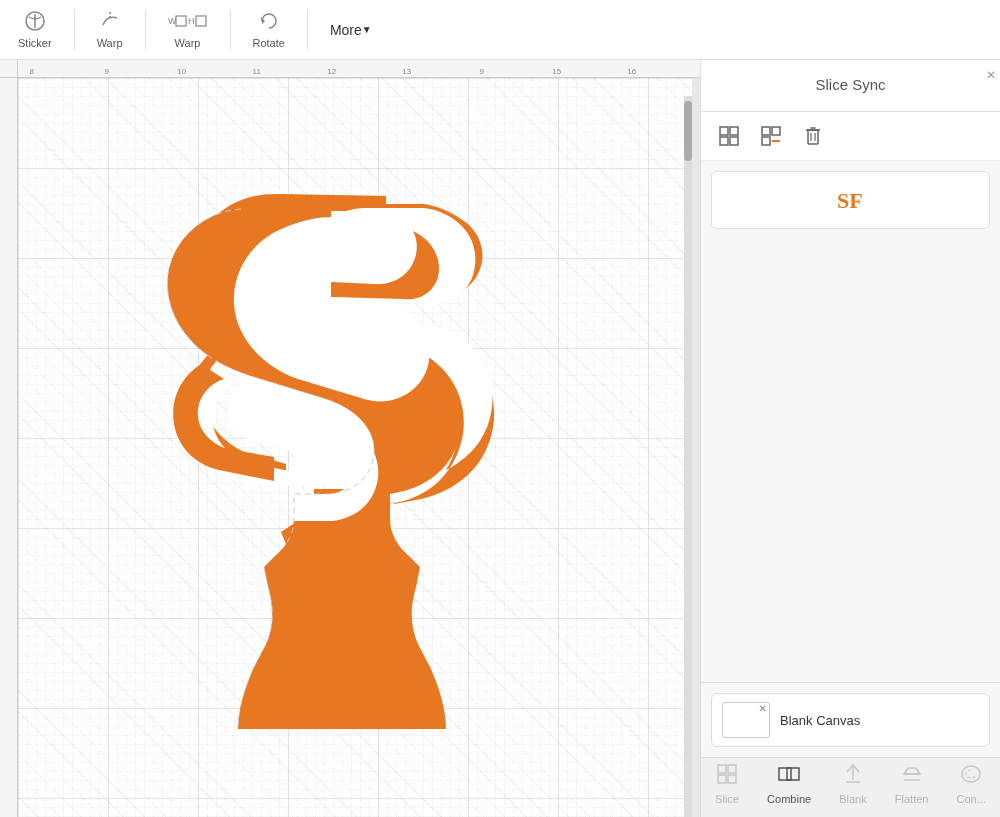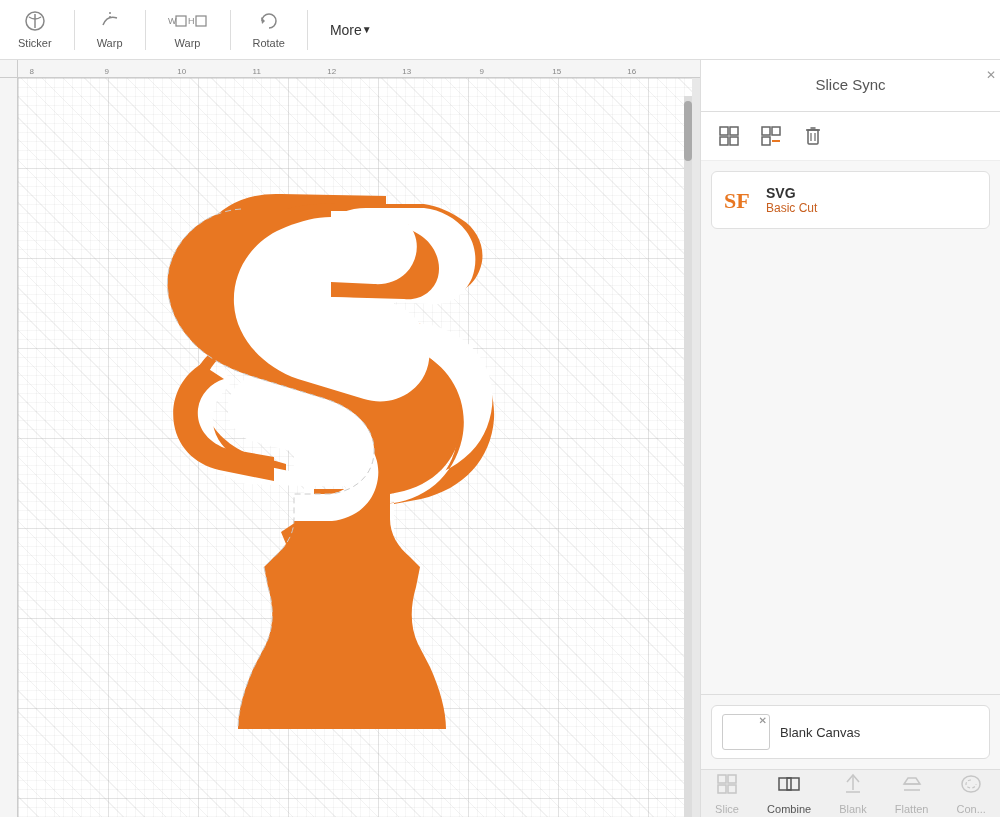--- a/index.html
+++ b/index.html
@@ -221,20 +221,21 @@
     }
     .layer-item {
       display: flex;
       align-items: center;
       gap: 10px;
       padding: 10px 8px;
       background: #fff;
       border-radius: 6px;
       border: 1px solid #e0e0e0;
       cursor: pointer;
+      flex-direction: column;
     }
     .layer-thumb {
       width: 36px;
       height: 36px;
       display: flex;
       align-items: center;
       justify-content: center;
     }
     .layer-info { flex: 1; }
     .layer-name {
@@ -278,25 +279,24 @@
       font-size: 10px;
       color: #999;
     }
     .blank-canvas-label {
       font-size: 13px;
       color: #333;
     }
 
     
     .bottom-bar {
-      height: 48px;
+      height: 60px;
       background: #f0f0f0;
       border-top: 1px solid #ddd;
       display: flex;
-      align-items: center;
       justify-content: space-around;
     }
     .bottom-action {
       display: flex;
       flex-direction: column;
       align-items: center;
       gap: 2px;
       font-size: 11px;
       color: #555;
       cursor: pointer;
@@ -761,24 +761,20 @@
       </div>
     </div>
 
     <div class="layer-content">
       <div class="layer-item">
         <div class="layer-thumb">
           <svg width="32" height="32" viewBox="0 0 32 32">
             <text x="2" y="24" font-size="22" font-weight="bold" fill="#E87722" font-family="Georgia, serif">SF</text>
           </svg>
         </div>
-        <div class="layer-info">
-          <div class="layer-name">SVG</div>
-          <div class="layer-sub">Basic Cut</div>
-        </div>
       </div>
     </div>
 
     <div class="blank-canvas-section">
       <div class="blank-canvas-card">
         <div class="blank-canvas-preview">
           <span style="position:absolute;right:2px;top:0;font-size:10px;color:#bbb;">✕</span>
         </div>
         <span class="blank-canvas-label">Blank Canvas</span>
       </div>

